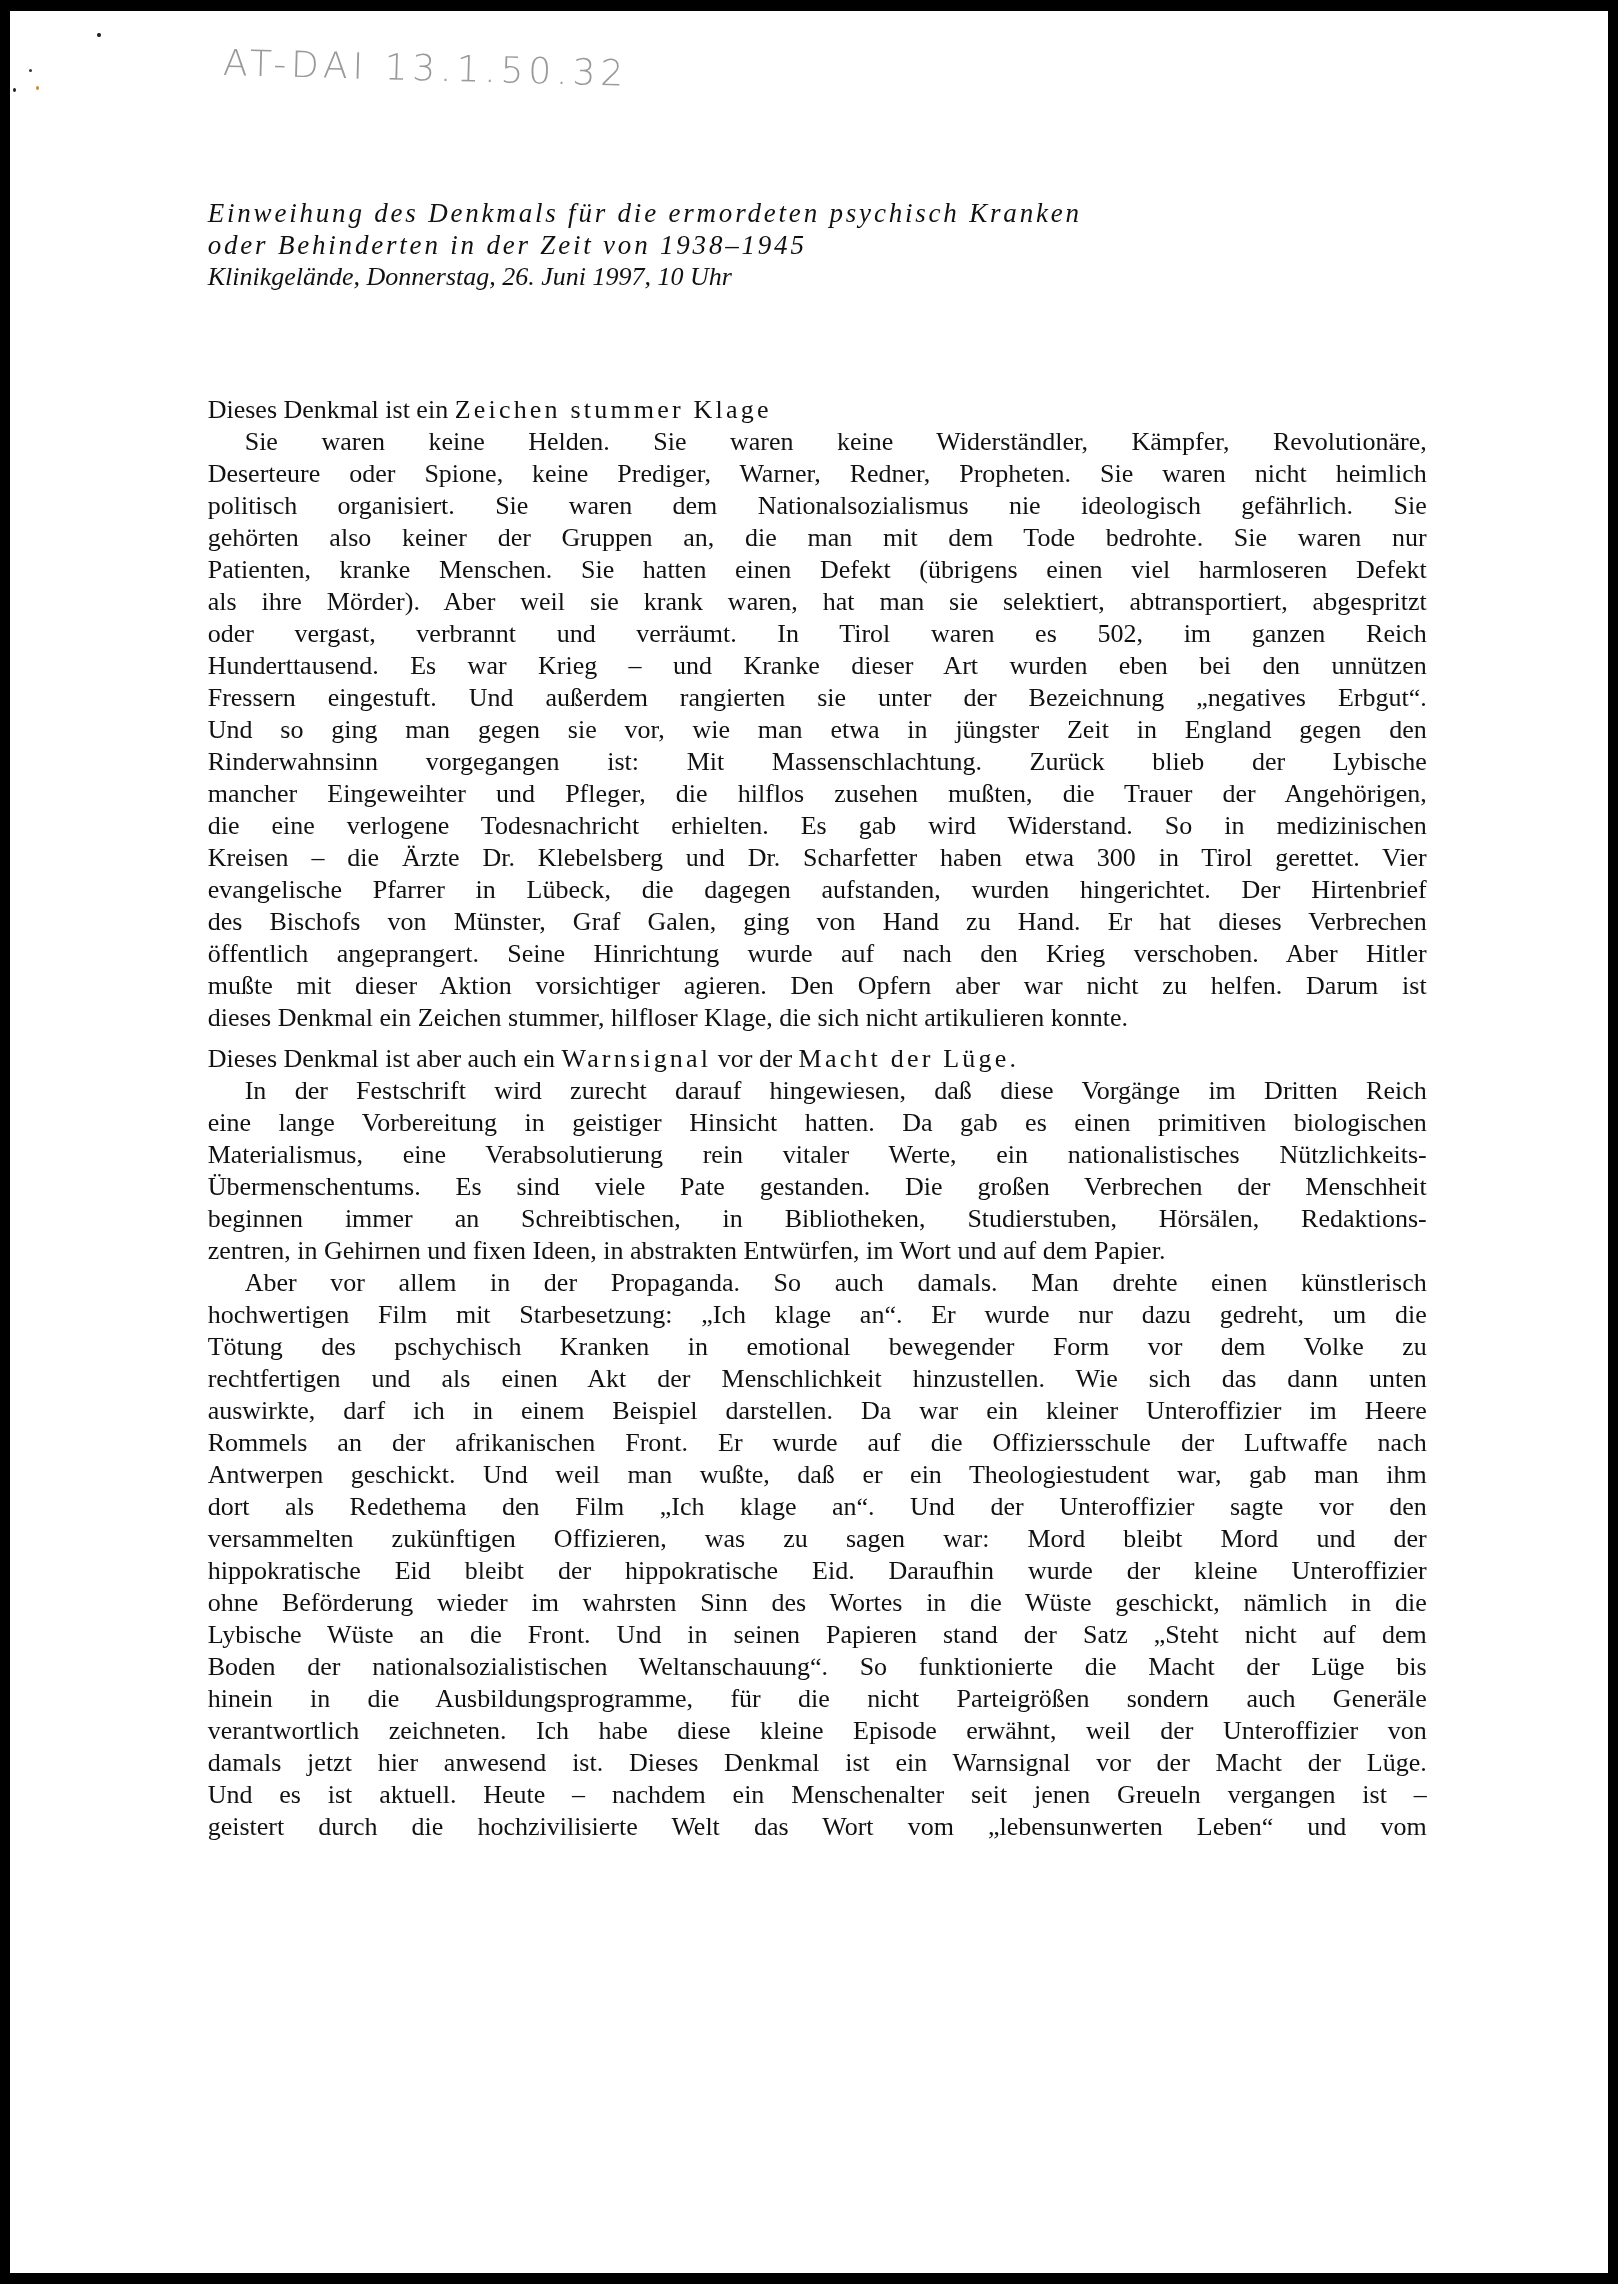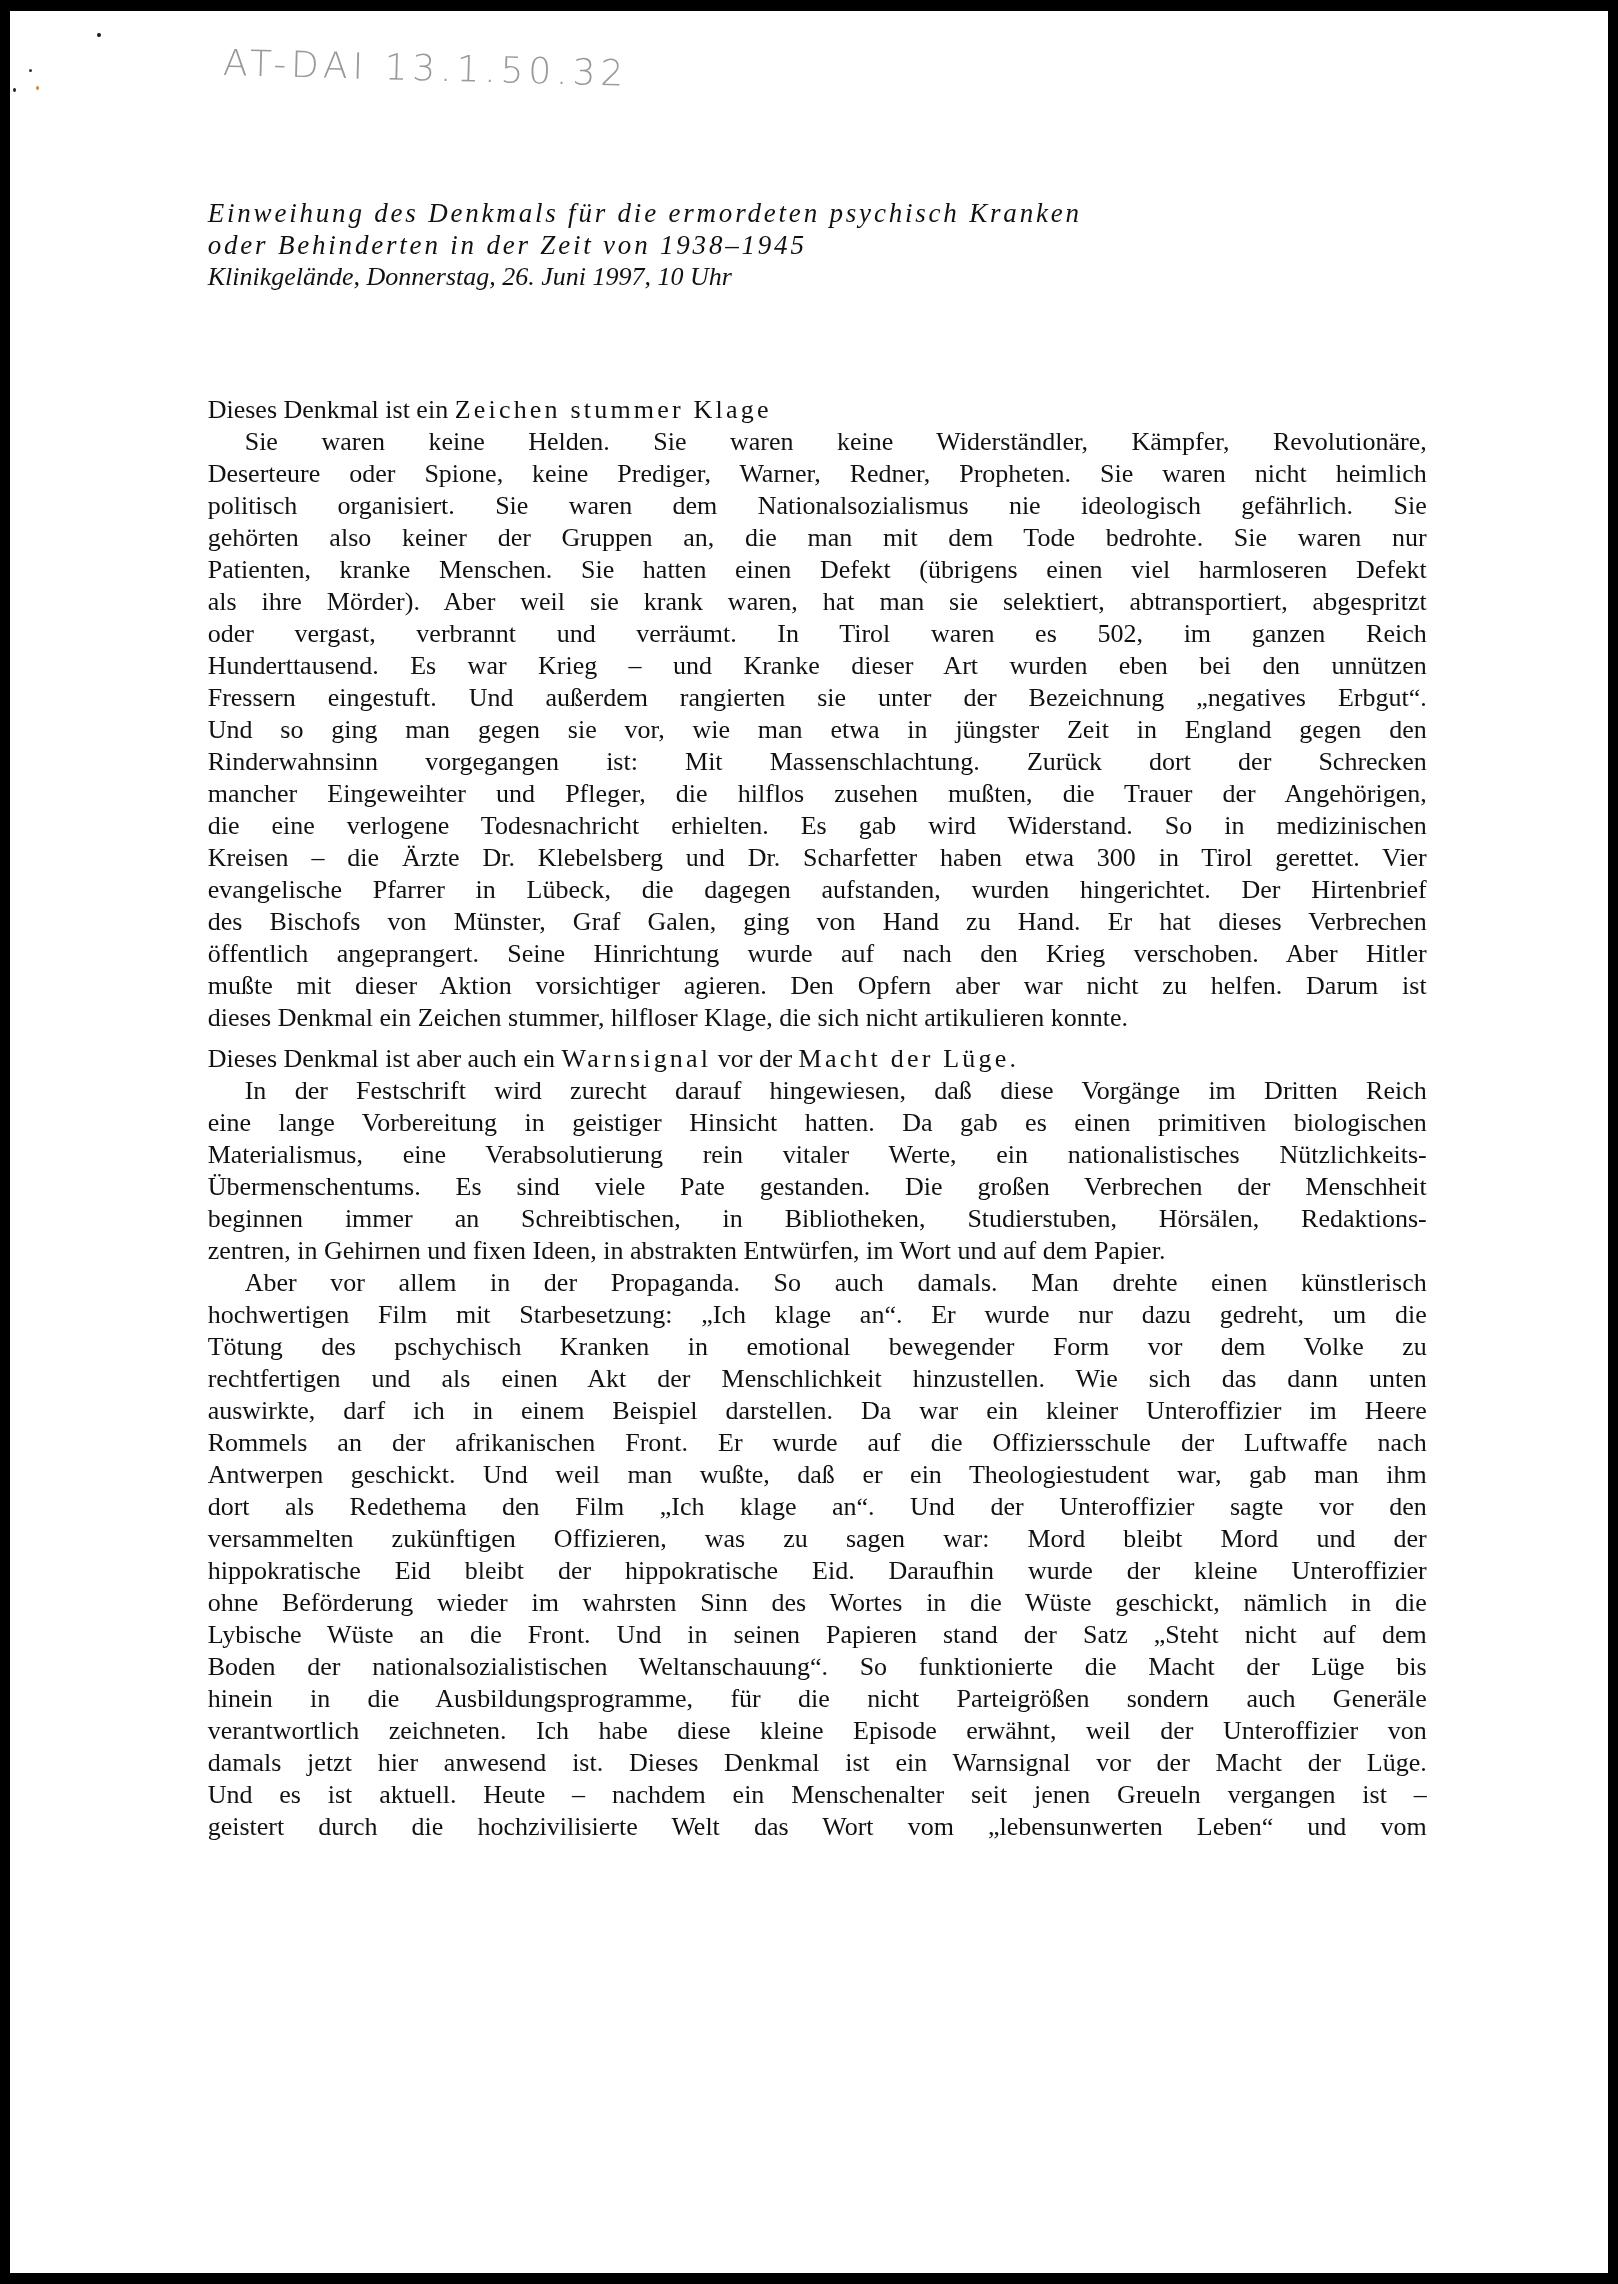--- a/index.html
+++ b/index.html
@@ -84,21 +84,21 @@
         <div class="line indent">Sie waren keine Helden. Sie waren keine Widerständler, Kämpfer, Revolutionäre,</div>
         <div class="line">Deserteure oder Spione, keine Prediger, Warner, Redner, Propheten. Sie waren nicht heimlich</div>
         <div class="line">politisch organisiert. Sie waren dem Nationalsozialismus nie ideologisch gefährlich. Sie</div>
         <div class="line">gehörten also keiner der Gruppen an, die man mit dem Tode bedrohte. Sie waren nur</div>
         <div class="line">Patienten, kranke Menschen. Sie hatten einen Defekt (übrigens einen viel harmloseren Defekt</div>
         <div class="line">als ihre Mörder). Aber weil sie krank waren, hat man sie selektiert, abtransportiert, abgespritzt</div>
         <div class="line">oder vergast, verbrannt und verräumt. In Tirol waren es 502, im ganzen Reich</div>
         <div class="line">Hunderttausend. Es war Krieg – und Kranke dieser Art wurden eben bei den unnützen</div>
         <div class="line">Fressern eingestuft. Und außerdem rangierten sie unter der Bezeichnung „negatives Erbgut“.</div>
         <div class="line">Und so ging man gegen sie vor, wie man etwa in jüngster Zeit in England gegen den</div>
-        <div class="line">Rinderwahnsinn vorgegangen ist: Mit  Massenschlachtung. Zurück dort der Schrecken</div>
+        <div class="line">Rinderwahnsinn vorgegangen ist: Mit  Massenschlachtung. Zurück blieb der Lybische</div>
         <div class="line">mancher Eingeweihter und Pfleger, die hilflos zusehen mußten, die Trauer der Angehörigen,</div>
         <div class="line">die eine verlogene Todesnachricht erhielten. Es gab wird Widerstand. So in medizinischen</div>
         <div class="line">Kreisen – die Ärzte Dr. Klebelsberg und Dr. Scharfetter haben etwa 300 in Tirol gerettet. Vier</div>
         <div class="line">evangelische Pfarrer in Lübeck, die dagegen aufstanden, wurden hingerichtet. Der Hirtenbrief</div>
         <div class="line">des Bischofs von Münster, Graf Galen, ging von Hand zu Hand. Er hat dieses Verbrechen</div>
         <div class="line">öffentlich angeprangert. Seine Hinrichtung wurde auf nach den Krieg verschoben. Aber Hitler</div>
         <div class="line">mußte mit dieser Aktion vorsichtiger agieren. Den Opfern aber war nicht zu helfen. Darum ist</div>
         <div class="line last">dieses Denkmal ein Zeichen stummer, hilfloser Klage, die sich nicht artikulieren konnte.</div>
       </div>
 

